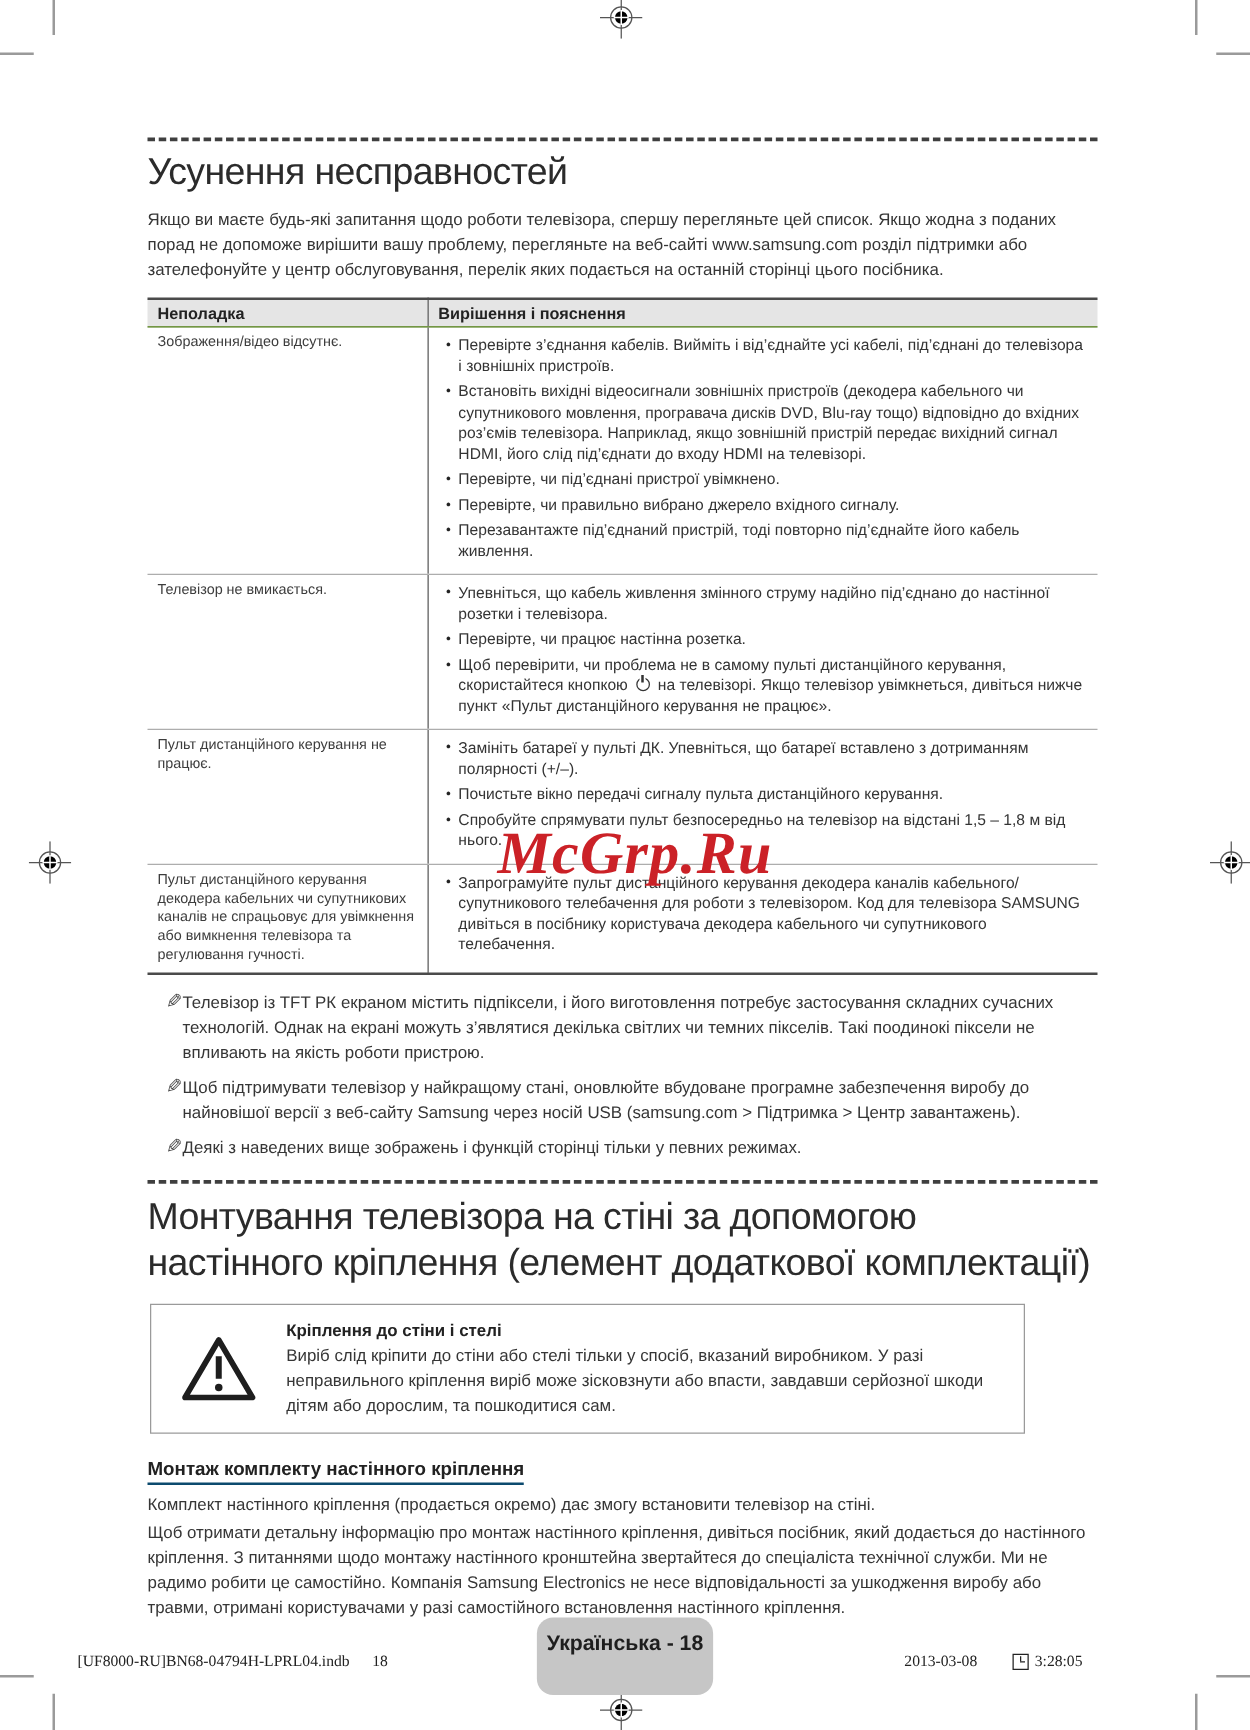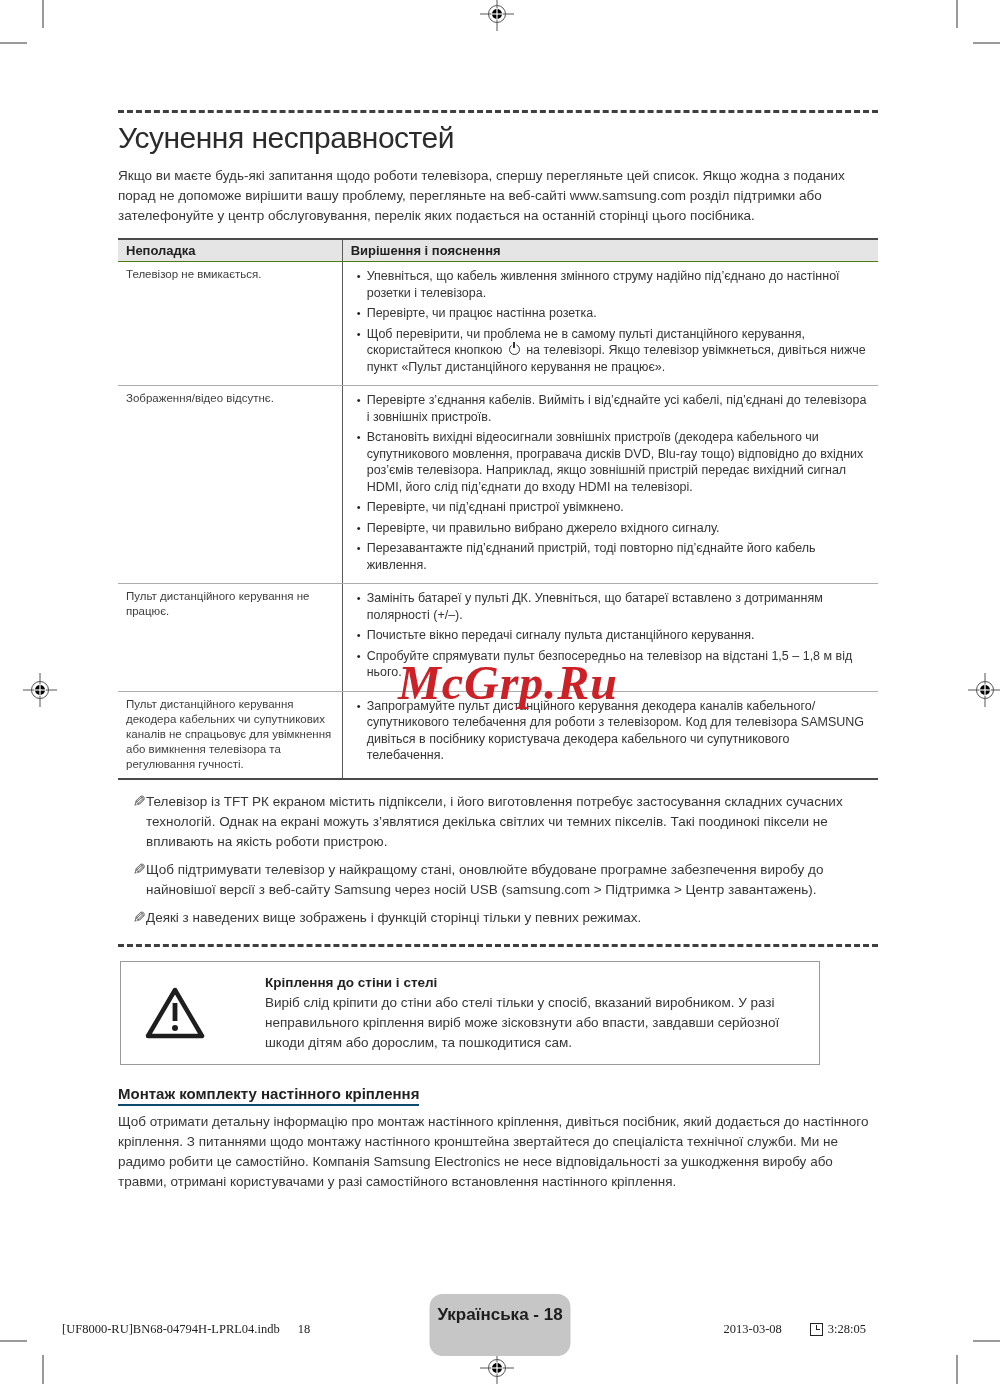--- a/index.html
+++ b/index.html
@@ -39,21 +39,21 @@
   
   .notes{margin:12px 0 0 2px;}
   .note-item{display:flex;margin:0 0 8px 0;font-size:13.5px;line-height:20px;color:#363636;}
   .note-ico{width:26px;flex:0 0 26px;font-size:16px;color:#4c4c4c;transform:scaleX(-1);text-align:left;}
 
   
   .h2{margin-top:8px;}
   .warnbox{border:1px solid #9a9a9a;width:698px;min-height:86px;display:flex;align-items:center;
            padding:8px 0;margin:14px 0 0 2px;}
   .warn-icon-wrap{flex:0 0 108px;display:flex;justify-content:center;}
-  .warn-text{flex:1;font-size:13.5px;line-height:20px;color:#363636;padding-right:14px;margin-left:36px;}
+  .warn-text{flex:1;font-size:13.5px;line-height:20px;color:#363636;padding-right:14px;}
   .warn-title{font-weight:700;color:#222;}
 
   .subhead{display:inline-block;font-size:15px;font-weight:700;color:#222;margin:20px 0 4px 0;
            border-bottom:2px solid #0c4a6e;padding-bottom:2px;}
   .para{font-size:13.5px;line-height:20px;margin:2px 0 0 0;color:#363636;}
 
   
   .watermark{position:absolute;left:398px;top:655px;font-size:48px;font-weight:700;font-style:italic;
              color:#cb2127;letter-spacing:1px;font-family:Liberation Serif, serif;}
 
@@ -125,58 +125,58 @@
 
     <table>
       <thead>
         <tr>
           <th class="col-problem">Неполадка</th>
           <th>Вирішення і пояснення</th>
         </tr>
       </thead>
       <tbody id="tbl-body">
           <tr>
+            <td class="col-problem">Зображення/відео відсутнє.</td>
+            <td class="col-sol">
+              <div class="sol-item">
+                <span class="bullet">•</span>
+                <span class="sol-text">Перевірте з’єднання кабелів. Вийміть і від’єднайте усі кабелі, під’єднані до телевізора і зовнішніх пристроїв.</span>
+              </div>
+              <div class="sol-item">
+                <span class="bullet">•</span>
+                <span class="sol-text">Встановіть вихідні відеосигнали зовнішніх пристроїв (декодера кабельного чи супутникового мовлення, програвача дисків DVD, Blu-ray тощо) відповідно до вхідних роз’ємів телевізора. Наприклад, якщо зовнішній пристрій передає вихідний сигнал HDMI, його слід під’єднати до входу HDMI на телевізорі.</span>
+              </div>
+              <div class="sol-item">
+                <span class="bullet">•</span>
+                <span class="sol-text">Перевірте, чи під’єднані пристрої увімкнено.</span>
+              </div>
+              <div class="sol-item">
+                <span class="bullet">•</span>
+                <span class="sol-text">Перевірте, чи правильно вибрано джерело вхідного сигналу.</span>
+              </div>
+              <div class="sol-item">
+                <span class="bullet">•</span>
+                <span class="sol-text">Перезавантажте під’єднаний пристрій, тоді повторно під’єднайте його кабель живлення.</span>
+              </div>
+            </td>
+          </tr>
+          <tr>
             <td class="col-problem">Телевізор не вмикається.</td>
             <td class="col-sol">
               <div class="sol-item">
                 <span class="bullet">•</span>
                 <span class="sol-text">Упевніться, що кабель живлення змінного струму надійно під’єднано до настінної розетки і телевізора.</span>
               </div>
               <div class="sol-item">
                 <span class="bullet">•</span>
                 <span class="sol-text">Перевірте, чи працює настінна розетка.</span>
               </div>
               <div class="sol-item">
                 <span class="bullet">•</span>
                 <span class="sol-text">Щоб перевірити, чи проблема не в самому пульті дистанційного керування, скористайтеся кнопкою <span class="power-icon"></span> на телевізорі. Якщо телевізор увімкнеться, дивіться нижче пункт «Пульт дистанційного керування не працює».</span>
-              </div>
-            </td>
-          </tr>
-          <tr>
-            <td class="col-problem">Зображення/відео відсутнє.</td>
-            <td class="col-sol">
-              <div class="sol-item">
-                <span class="bullet">•</span>
-                <span class="sol-text">Перевірте з’єднання кабелів. Вийміть і від’єднайте усі кабелі, під’єднані до телевізора і зовнішніх пристроїв.</span>
-              </div>
-              <div class="sol-item">
-                <span class="bullet">•</span>
-                <span class="sol-text">Встановіть вихідні відеосигнали зовнішніх пристроїв (декодера кабельного чи супутникового мовлення, програвача дисків DVD, Blu-ray тощо) відповідно до вхідних роз’ємів телевізора. Наприклад, якщо зовнішній пристрій передає вихідний сигнал HDMI, його слід під’єднати до входу HDMI на телевізорі.</span>
-              </div>
-              <div class="sol-item">
-                <span class="bullet">•</span>
-                <span class="sol-text">Перевірте, чи під’єднані пристрої увімкнено.</span>
-              </div>
-              <div class="sol-item">
-                <span class="bullet">•</span>
-                <span class="sol-text">Перевірте, чи правильно вибрано джерело вхідного сигналу.</span>
-              </div>
-              <div class="sol-item">
-                <span class="bullet">•</span>
-                <span class="sol-text">Перезавантажте під’єднаний пристрій, тоді повторно під’єднайте його кабель живлення.</span>
               </div>
             </td>
           </tr>
           <tr>
             <td class="col-problem">Пульт дистанційного керування не працює.</td>
             <td class="col-sol">
               <div class="sol-item">
                 <span class="bullet">•</span>
                 <span class="sol-text">Замініть батареї у пульті ДК. Упевніться, що батареї вставлено з дотриманням полярності (+/–).</span>
               </div>
@@ -212,36 +212,38 @@
           <span>Щоб підтримувати телевізор у найкращому стані, оновлюйте вбудоване програмне забезпечення виробу до найновішої версії з веб-сайту Samsung через носій USB (samsung.com &gt; Підтримка &gt; Центр завантажень).</span>
         </div>
         <div class="note-item">
           <span class="note-ico">✎</span>
           <span>Деякі з наведених вище зображень і функцій сторінці тільки у певних режимах.</span>
         </div>
       </div>
 
     <div class="dashed-rule rule2"></div>
 
+    <h1 class="h2">Монтування телевізора на стіні за допомогою настінного кріплення (елемент додаткової комплектації)</h1>
 
     <div class="warnbox">
       <div class="warn-icon-wrap">
         <svg width="62" height="54" viewBox="0 0 62 54">
           <path d="M31 4 L58 50 L4 50 Z" fill="none" stroke="#1e1e1e" stroke-width="4.5" stroke-linejoin="round"></path>
           <rect x="28.6" y="17" width="4.8" height="18" fill="#1e1e1e"></rect>
           <circle cx="31" cy="42" r="3" fill="#1e1e1e"></circle>
         </svg>
       </div>
       <div class="warn-text">
         <div class="warn-title">Кріплення до стіни і стелі</div>
         <div>Виріб слід кріпити до стіни або стелі тільки у спосіб, вказаний виробником. У разі неправильного кріплення виріб може зісковзнути або впасти, завдавши серйозної шкоди дітям або дорослим, та пошкодитися сам.</div>
       </div>
     </div>
 
     <div><span class="subhead">Монтаж комплекту настінного кріплення</span></div>
+    <p class="para">Комплект настінного кріплення (продається окремо) дає змогу встановити телевізор на стіні.</p>
     <p class="para">Щоб отримати детальну інформацію про монтаж настінного кріплення, дивіться посібник, який додається до настінного кріплення. З питаннями щодо монтажу настінного кронштейна звертайтеся до спеціаліста технічної служби. Ми не радимо робити це самостійно. Компанія Samsung Electronics не несе відповідальності за ушкодження виробу або травми, отримані користувачами у разі самостійного встановлення настінного кріплення.</p>
   </div>
 
   <div class="watermark">McGrp.Ru</div>
 
   <div class="page-badge">Українська - 18</div>
 
   <div class="printline">
     <span class="print-left">
       <span>[UF8000-RU]BN68-04794H-LPRL04.indb</span><span class="gap18"></span><span>18</span>

